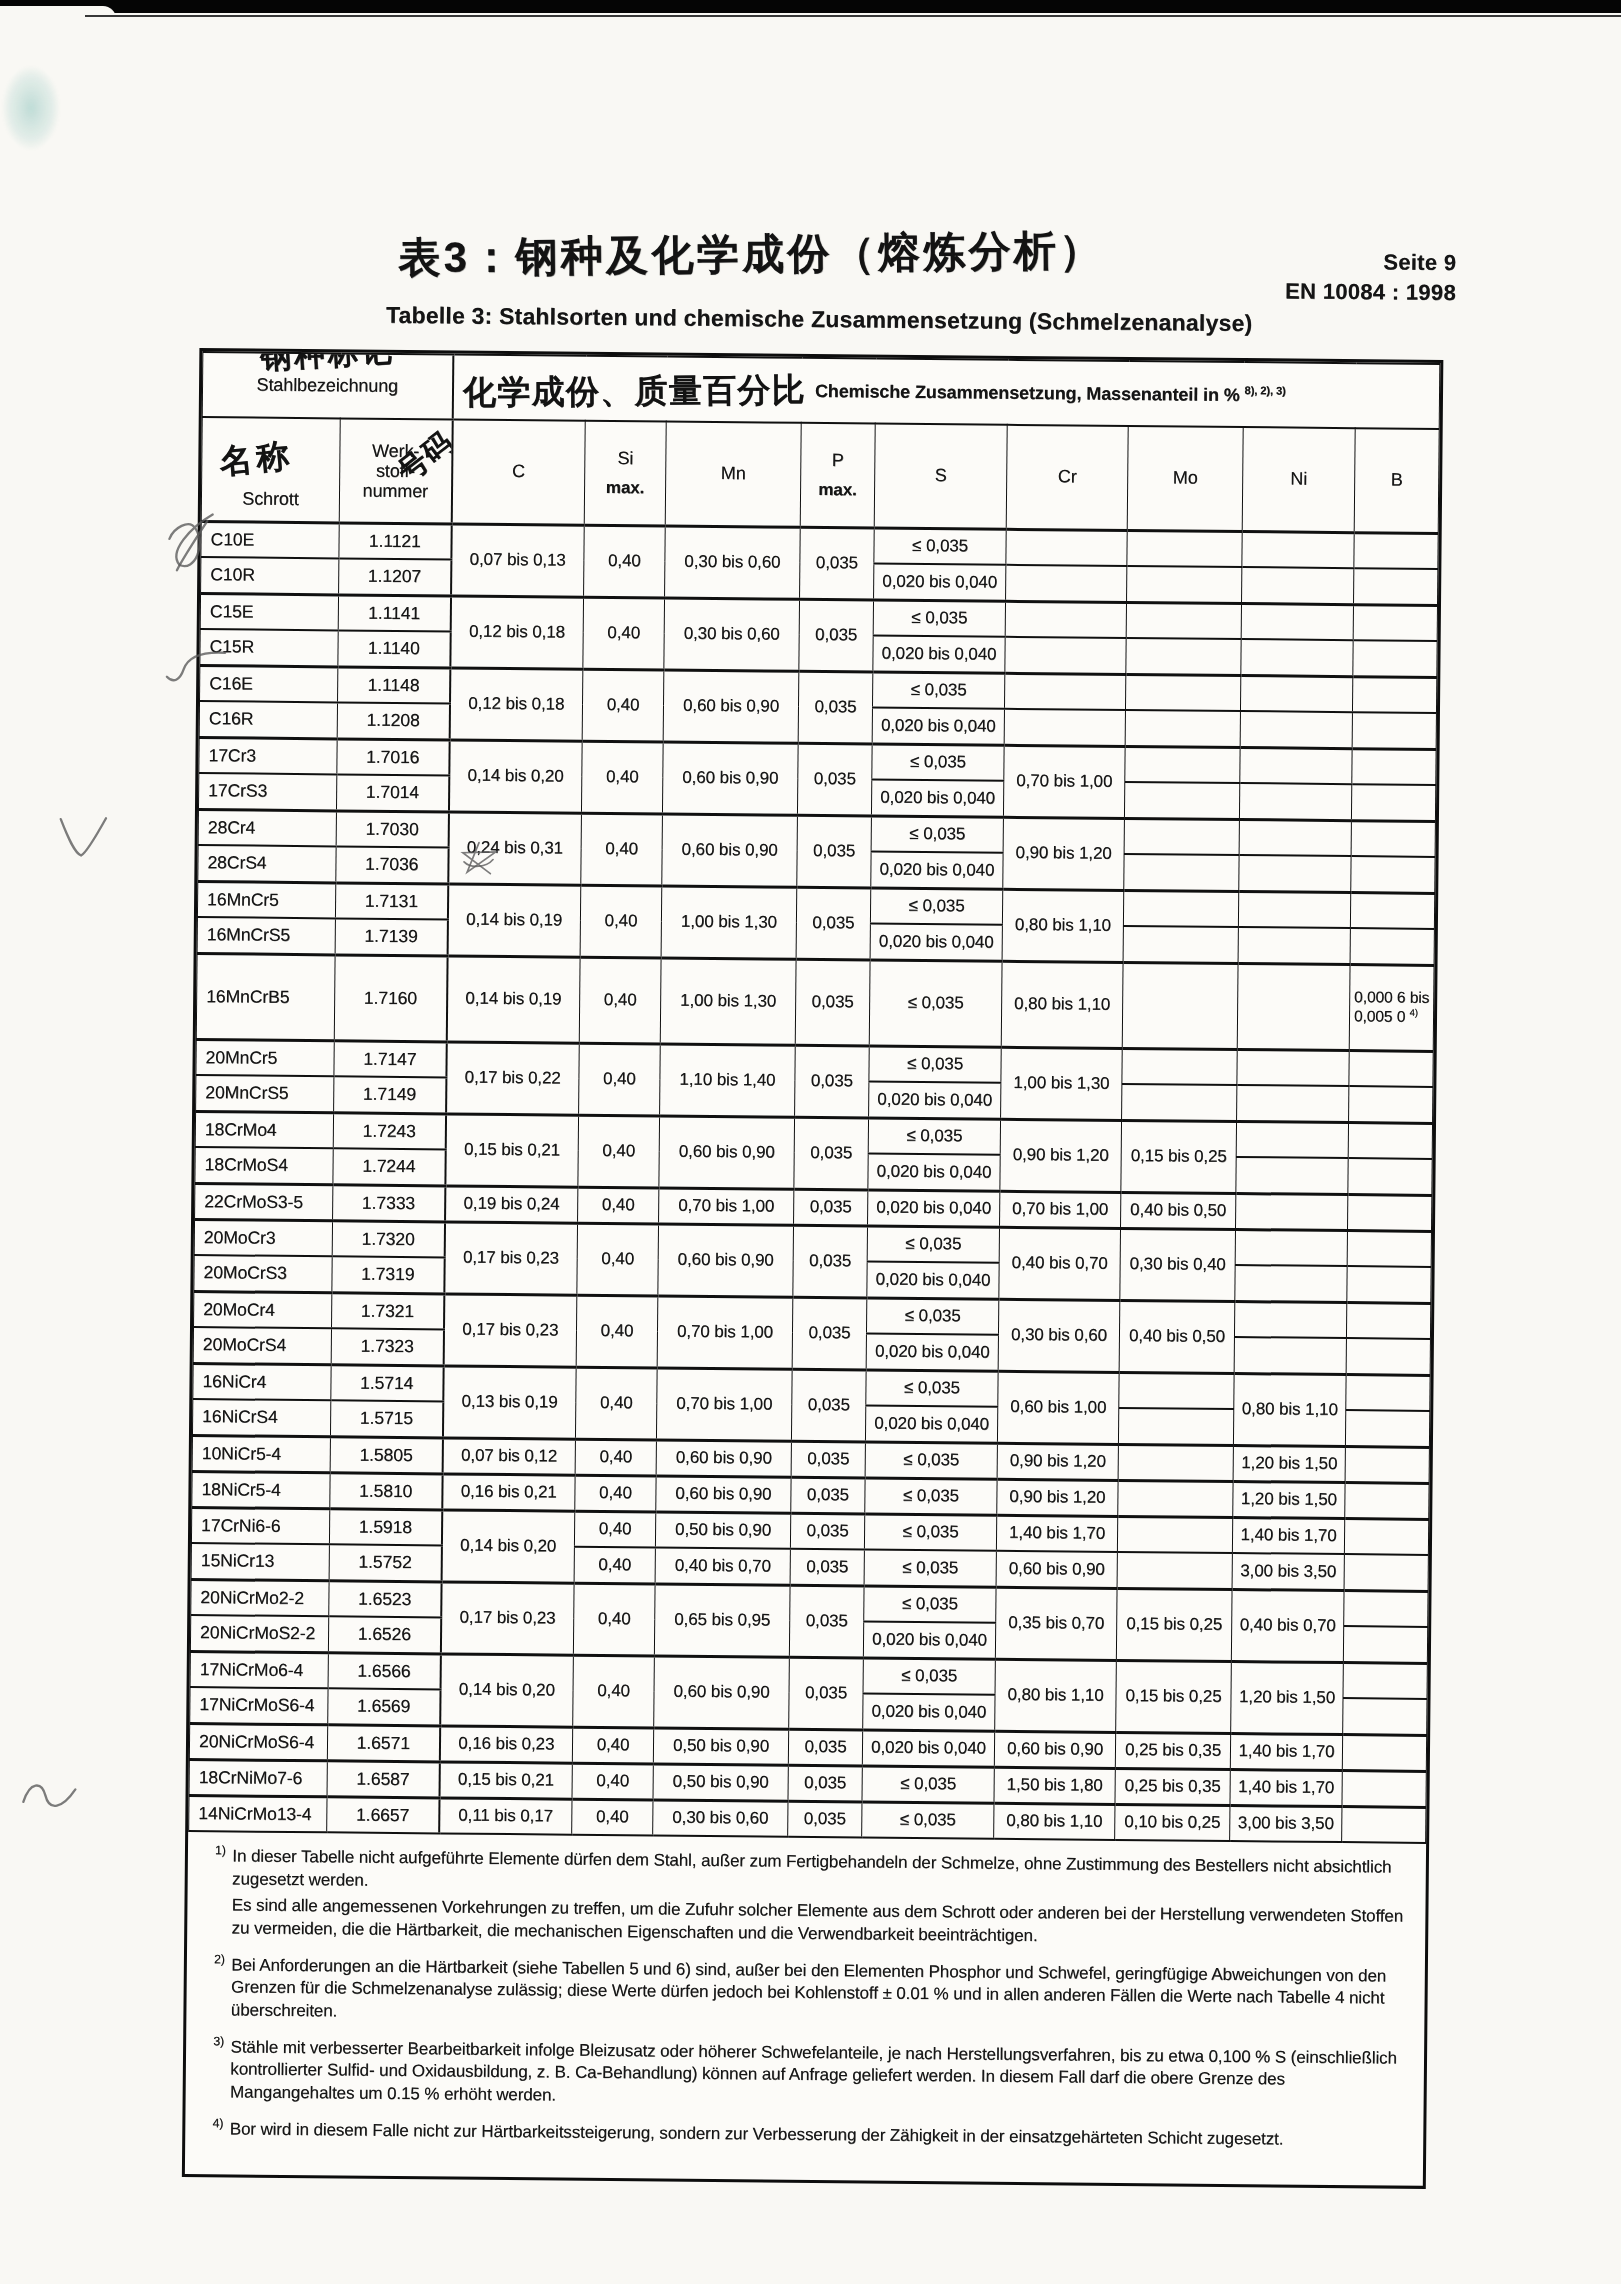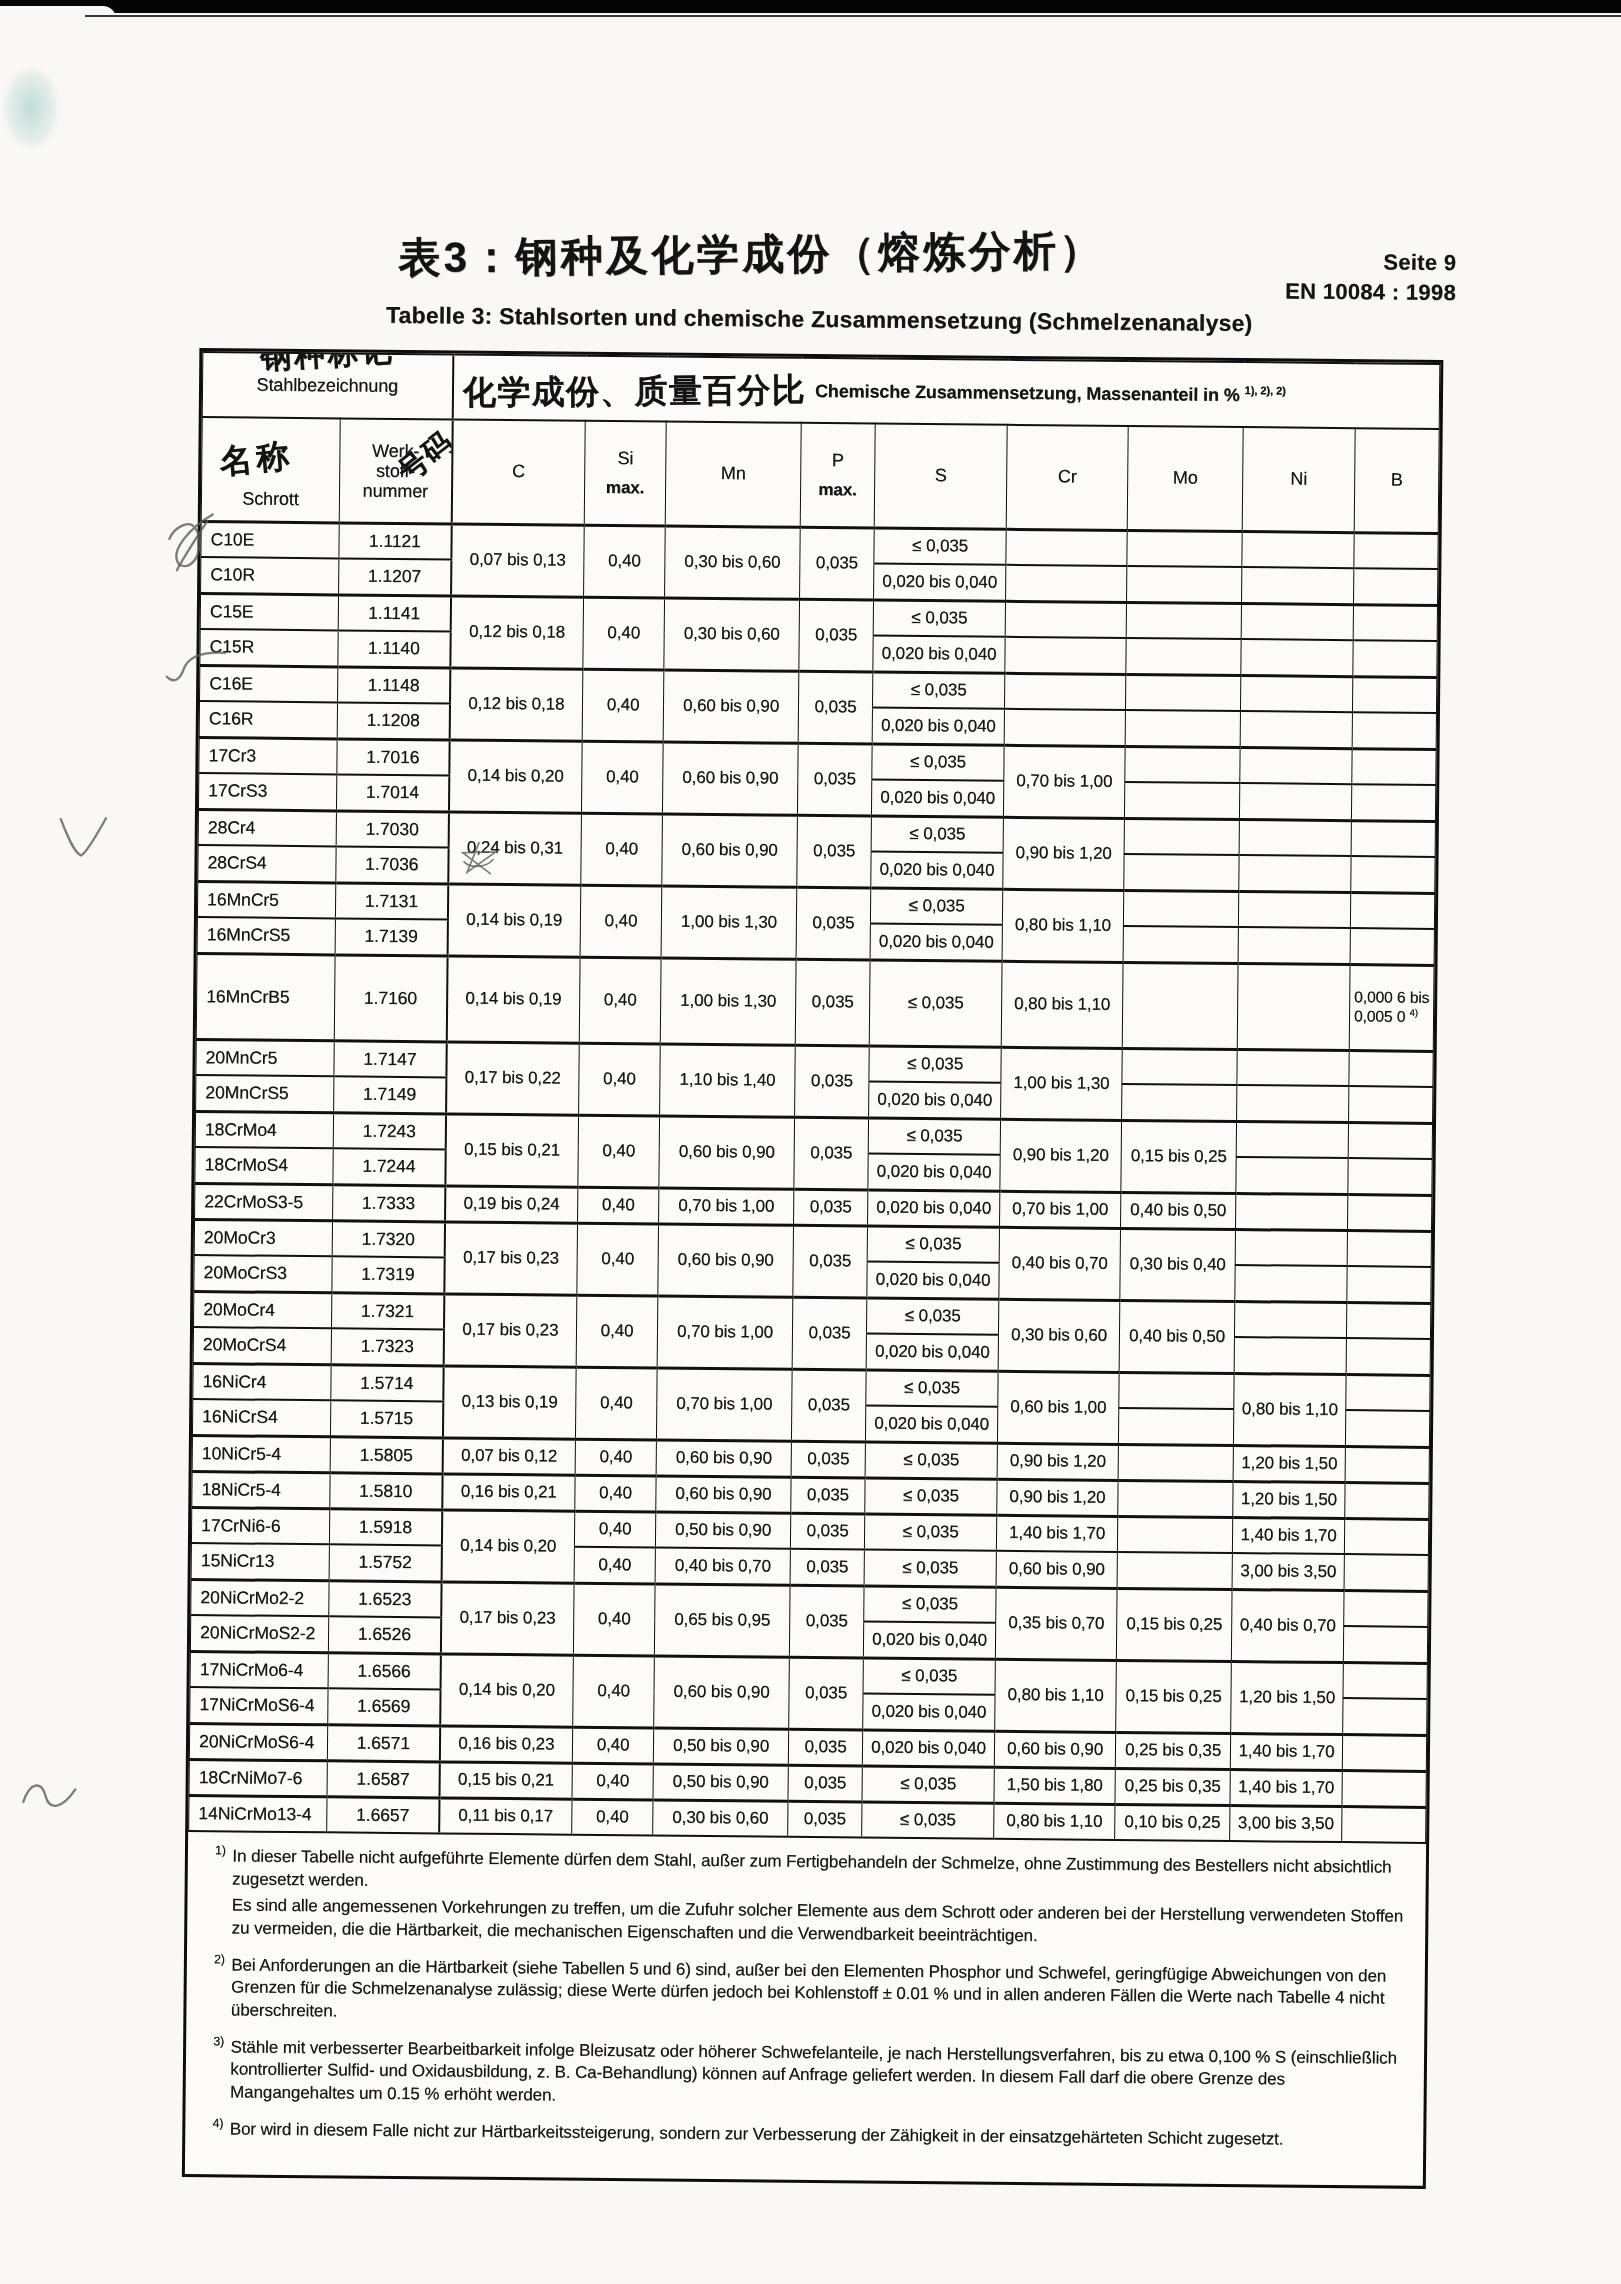--- a/index.html
+++ b/index.html
@@ -106,21 +106,21 @@
       <thead>
         <tr class="h1">
           <th colspan="2" class="stahl">
             <span class="cn stahl-cn">钢种标记</span>
             <span>Stahlbezeichnung</span>
           </th>
           <th colspan="9" class="banner vl">
             <span class="cn banner-cn">化学成份、质量百分比</span>
             <span class="banner-inner">
               <span>Chemische Zusammensetzung, Massenanteil in %</span>
-              <sup>1), 2), 2)</sup>
+              <sup>8), 2), 3)</sup>
             </span>
           </th>
         </tr>
         <tr class="h2" id="col-head-row">
           <th class="kz-h">
             <span class="cn kz-cn">名称</span>
             <span>Schrott</span>
           </th>
           <th class="nr-h">
             <span class="cn nr-cn">号码</span>

